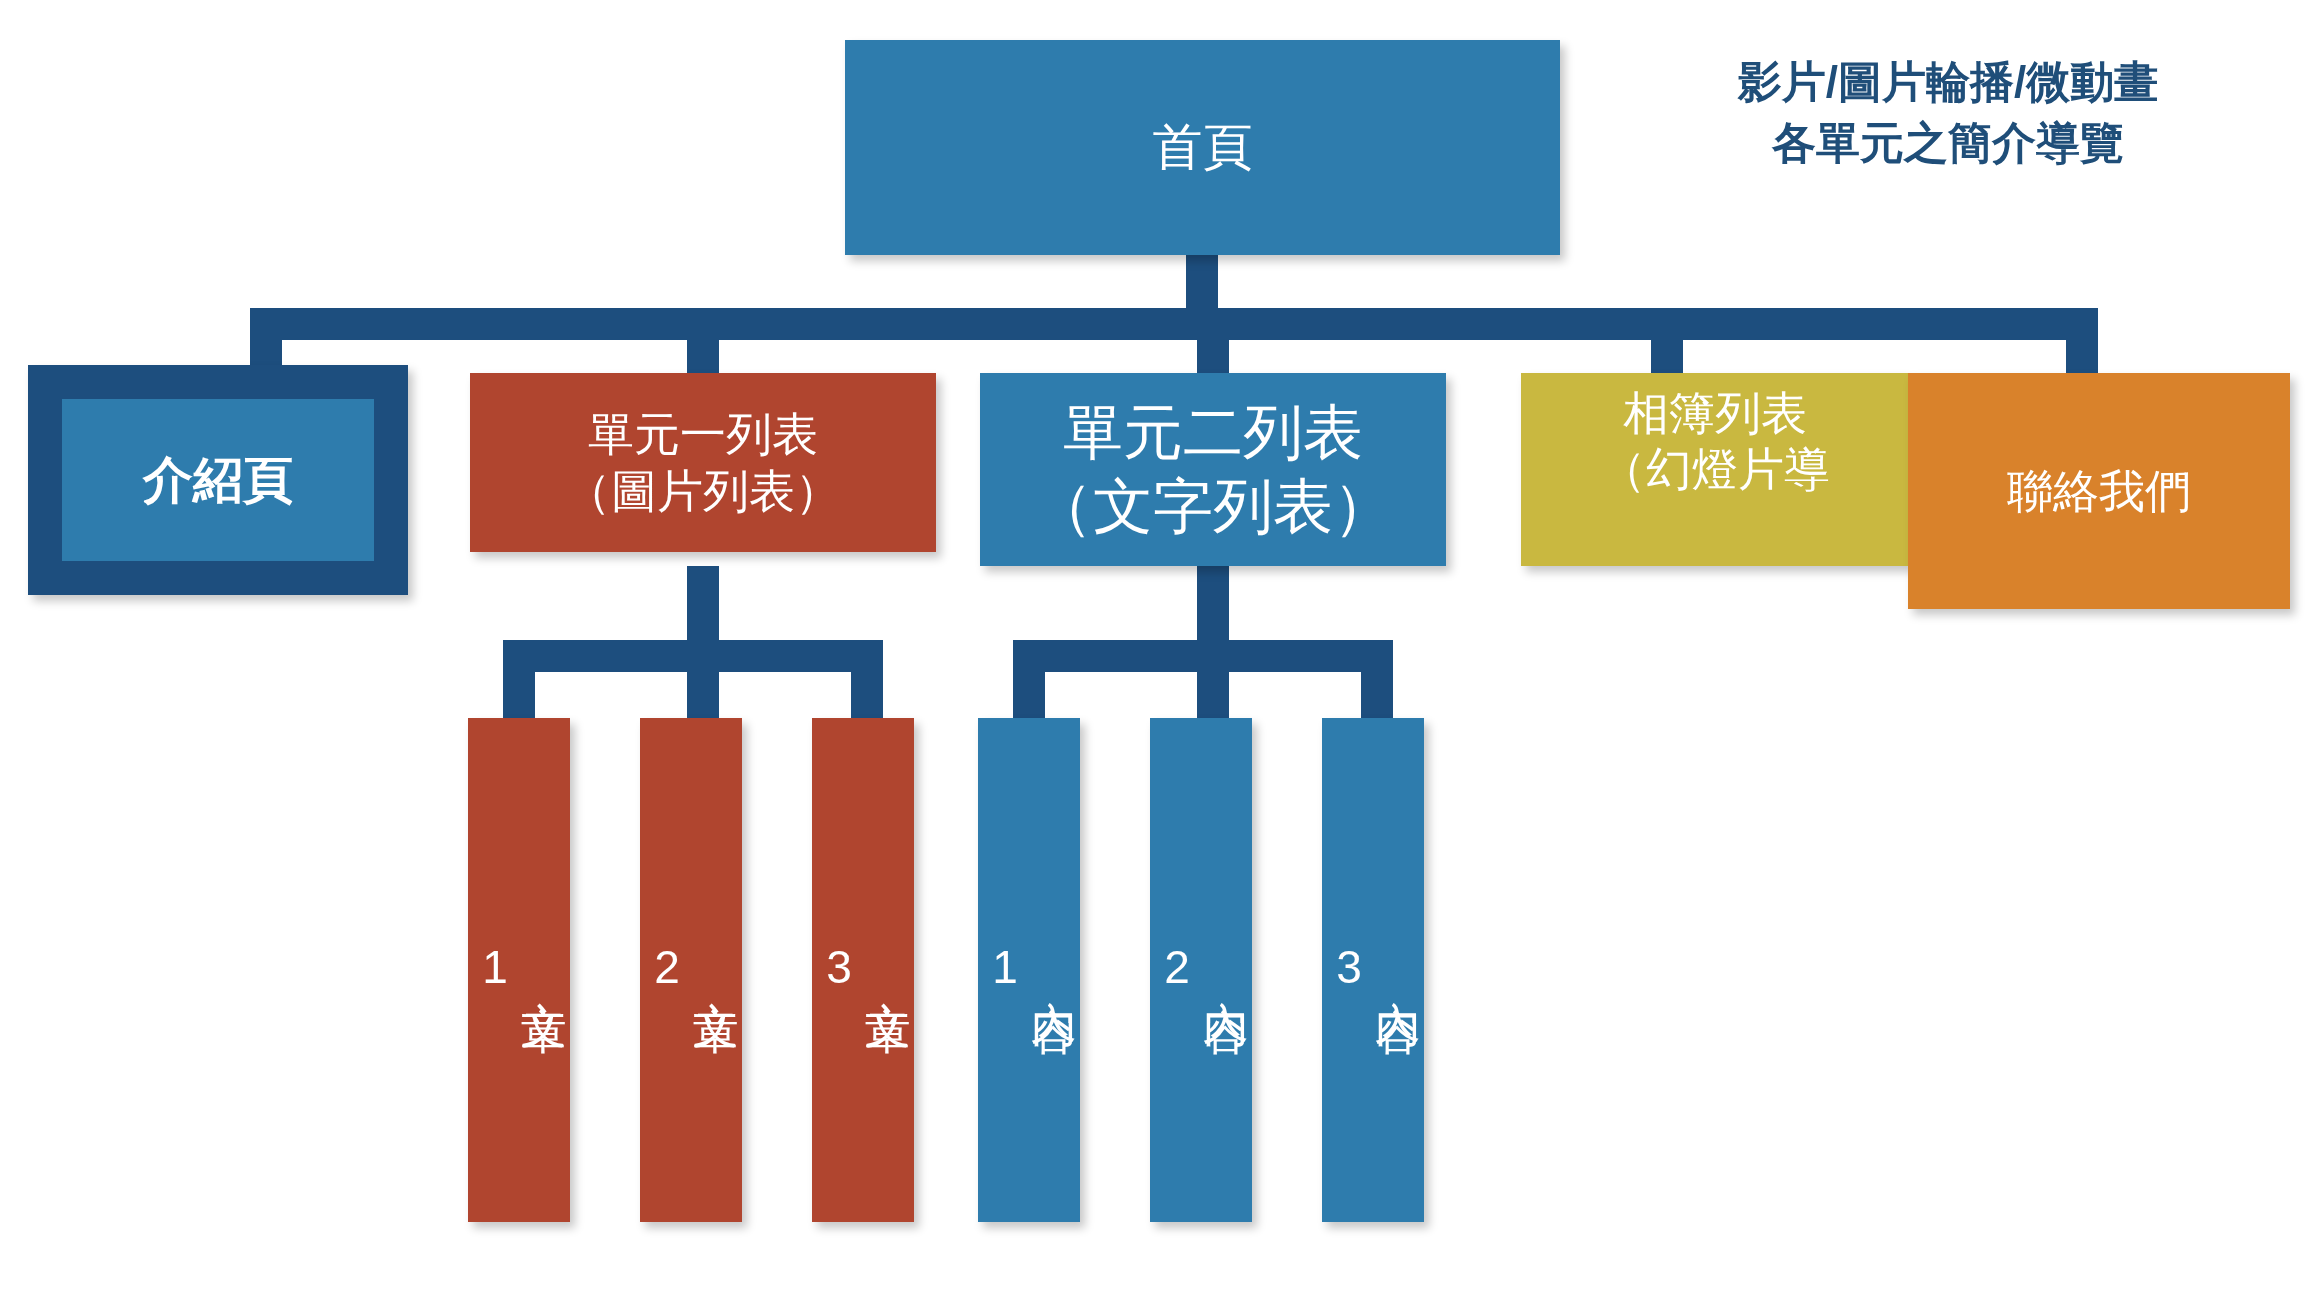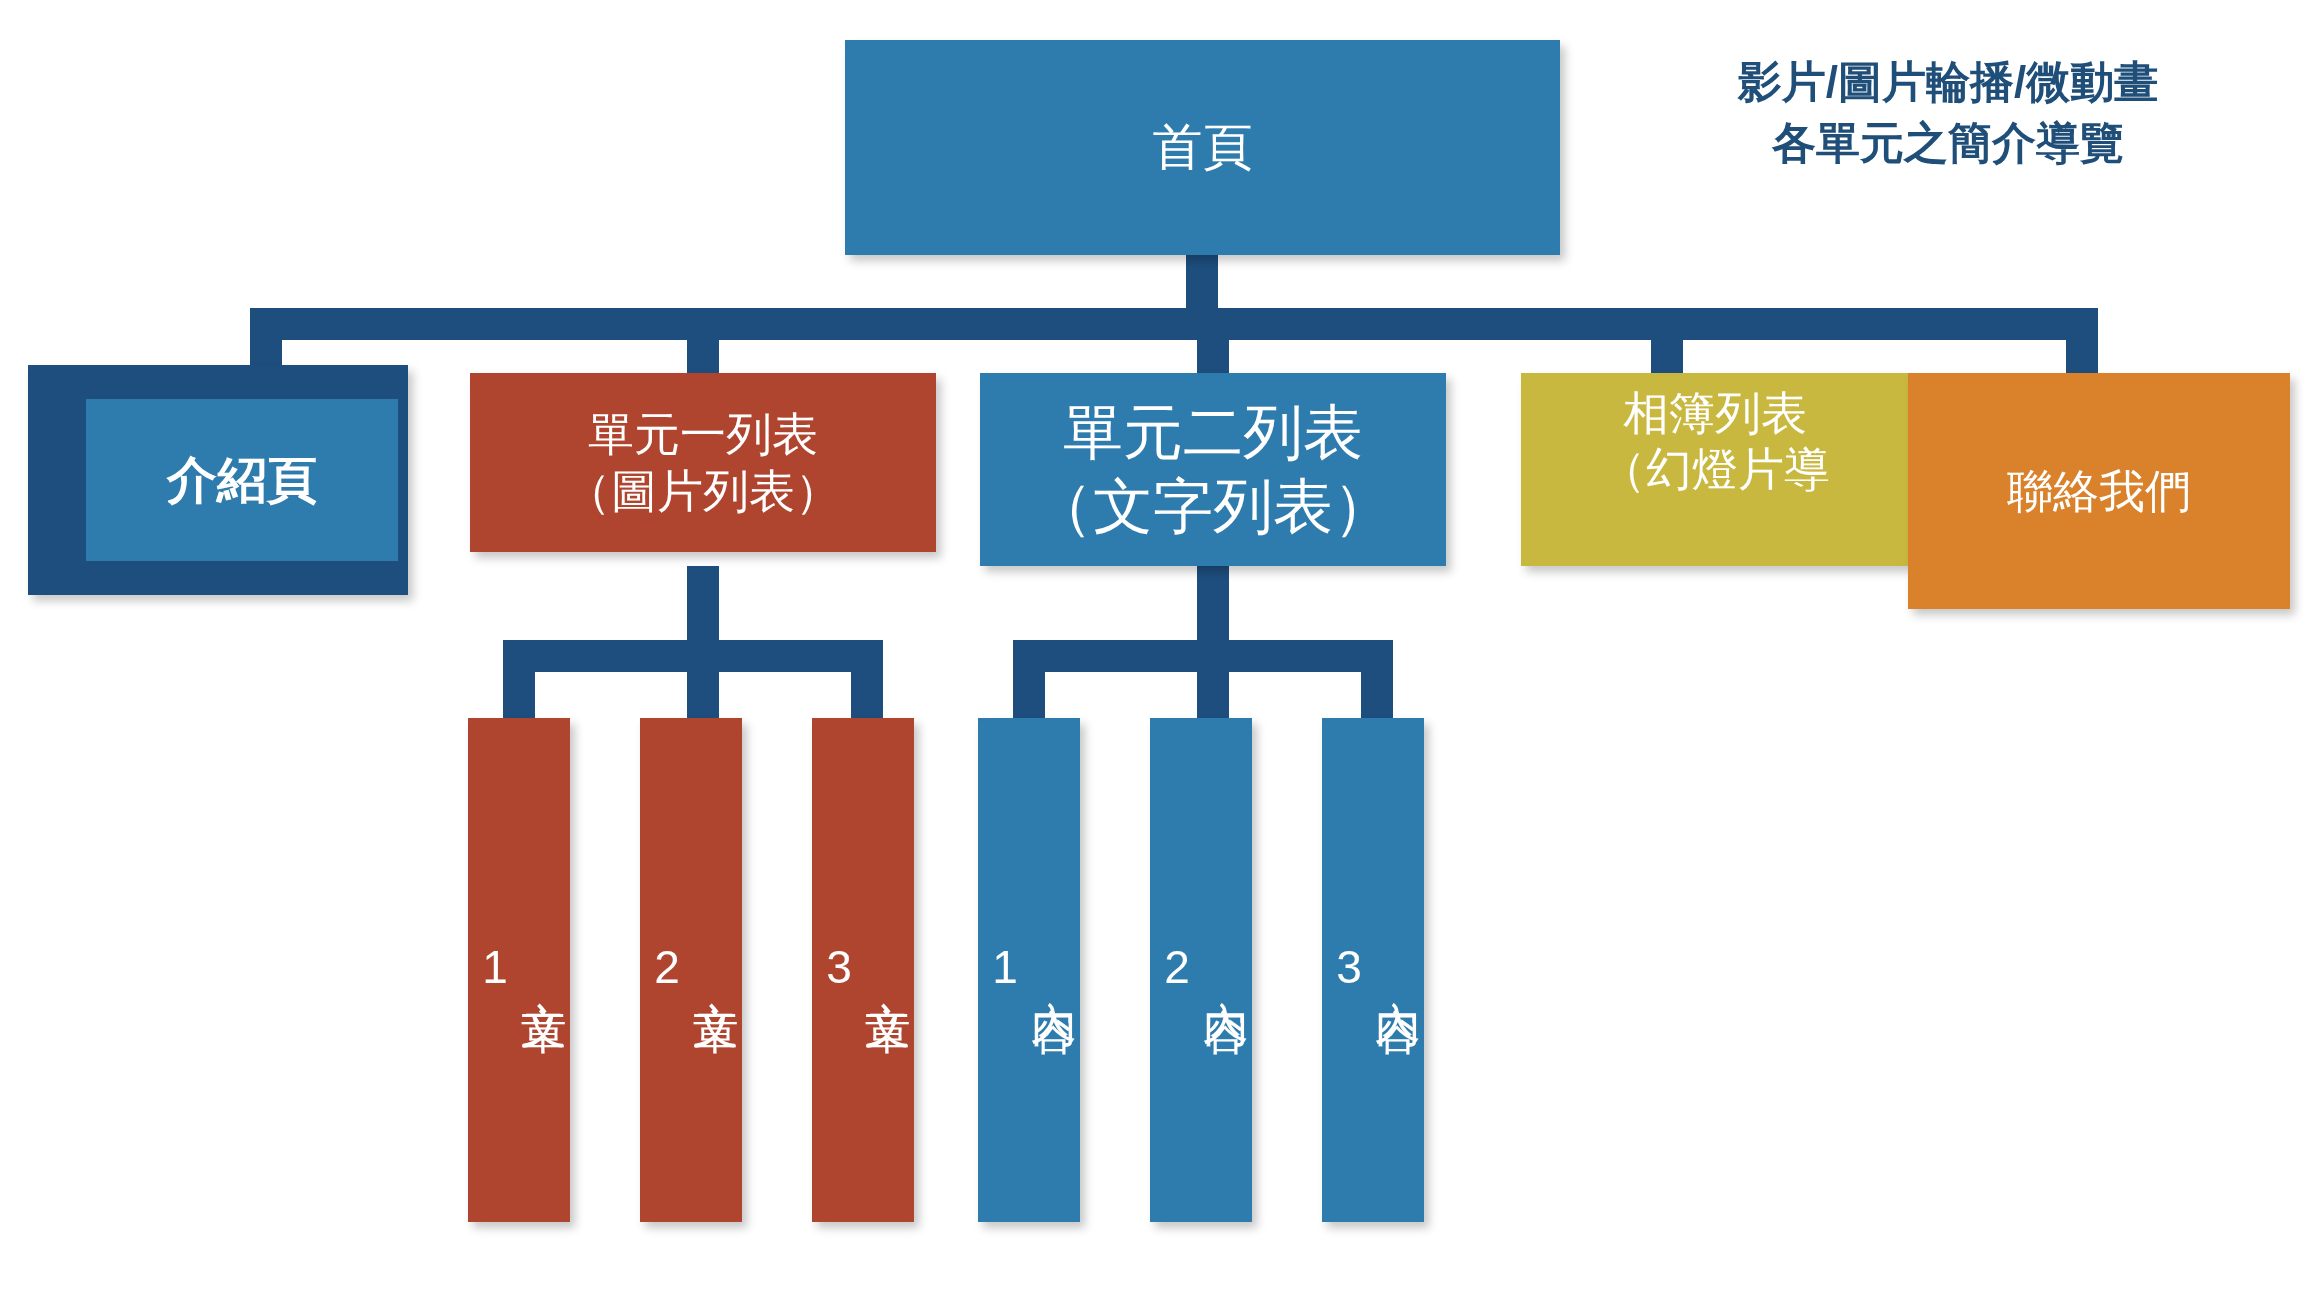--- a/index.html
+++ b/index.html
@@ -44,21 +44,21 @@
   #intro-frame {
     position: absolute; left: 28px; top: 365px; width: 380px; height: 230px;
     background: #1D4E7E;
     box-shadow: 5px 6px 9px rgba(0,0,0,0.22);
     padding: 34px;
   }
   #intro-inner {
     width: 100%; height: 100%;
     background: #2E7CAD;
     color: #fff; font-weight: bold; font-size: 50px;
-    display: flex; align-items: center; justify-content: center; margin-left: 24px;
+    display: flex; align-items: center; justify-content: center;
   }
 
   #box-unit1 { left: 470px;  top: 373px; width: 466px; height: 179px; background: #B0452F; font-size: 46px; }
   #box-unit2 { left: 980px;  top: 373px; width: 466px; height: 193px; background: #2E7CAD; font-size: 60px; }
   #box-album { left: 1473px; top: 373px; width: 388px; height: 193px; background: #C9B840; font-size: 46px;
                align-items: flex-start; padding-top: 12px; margin-left: 48px; }
   #box-contact { left: 1908px; top: 373px; width: 382px; height: 236px; background: #D9822B; font-size: 46px; }
 
   
   .leaf {

